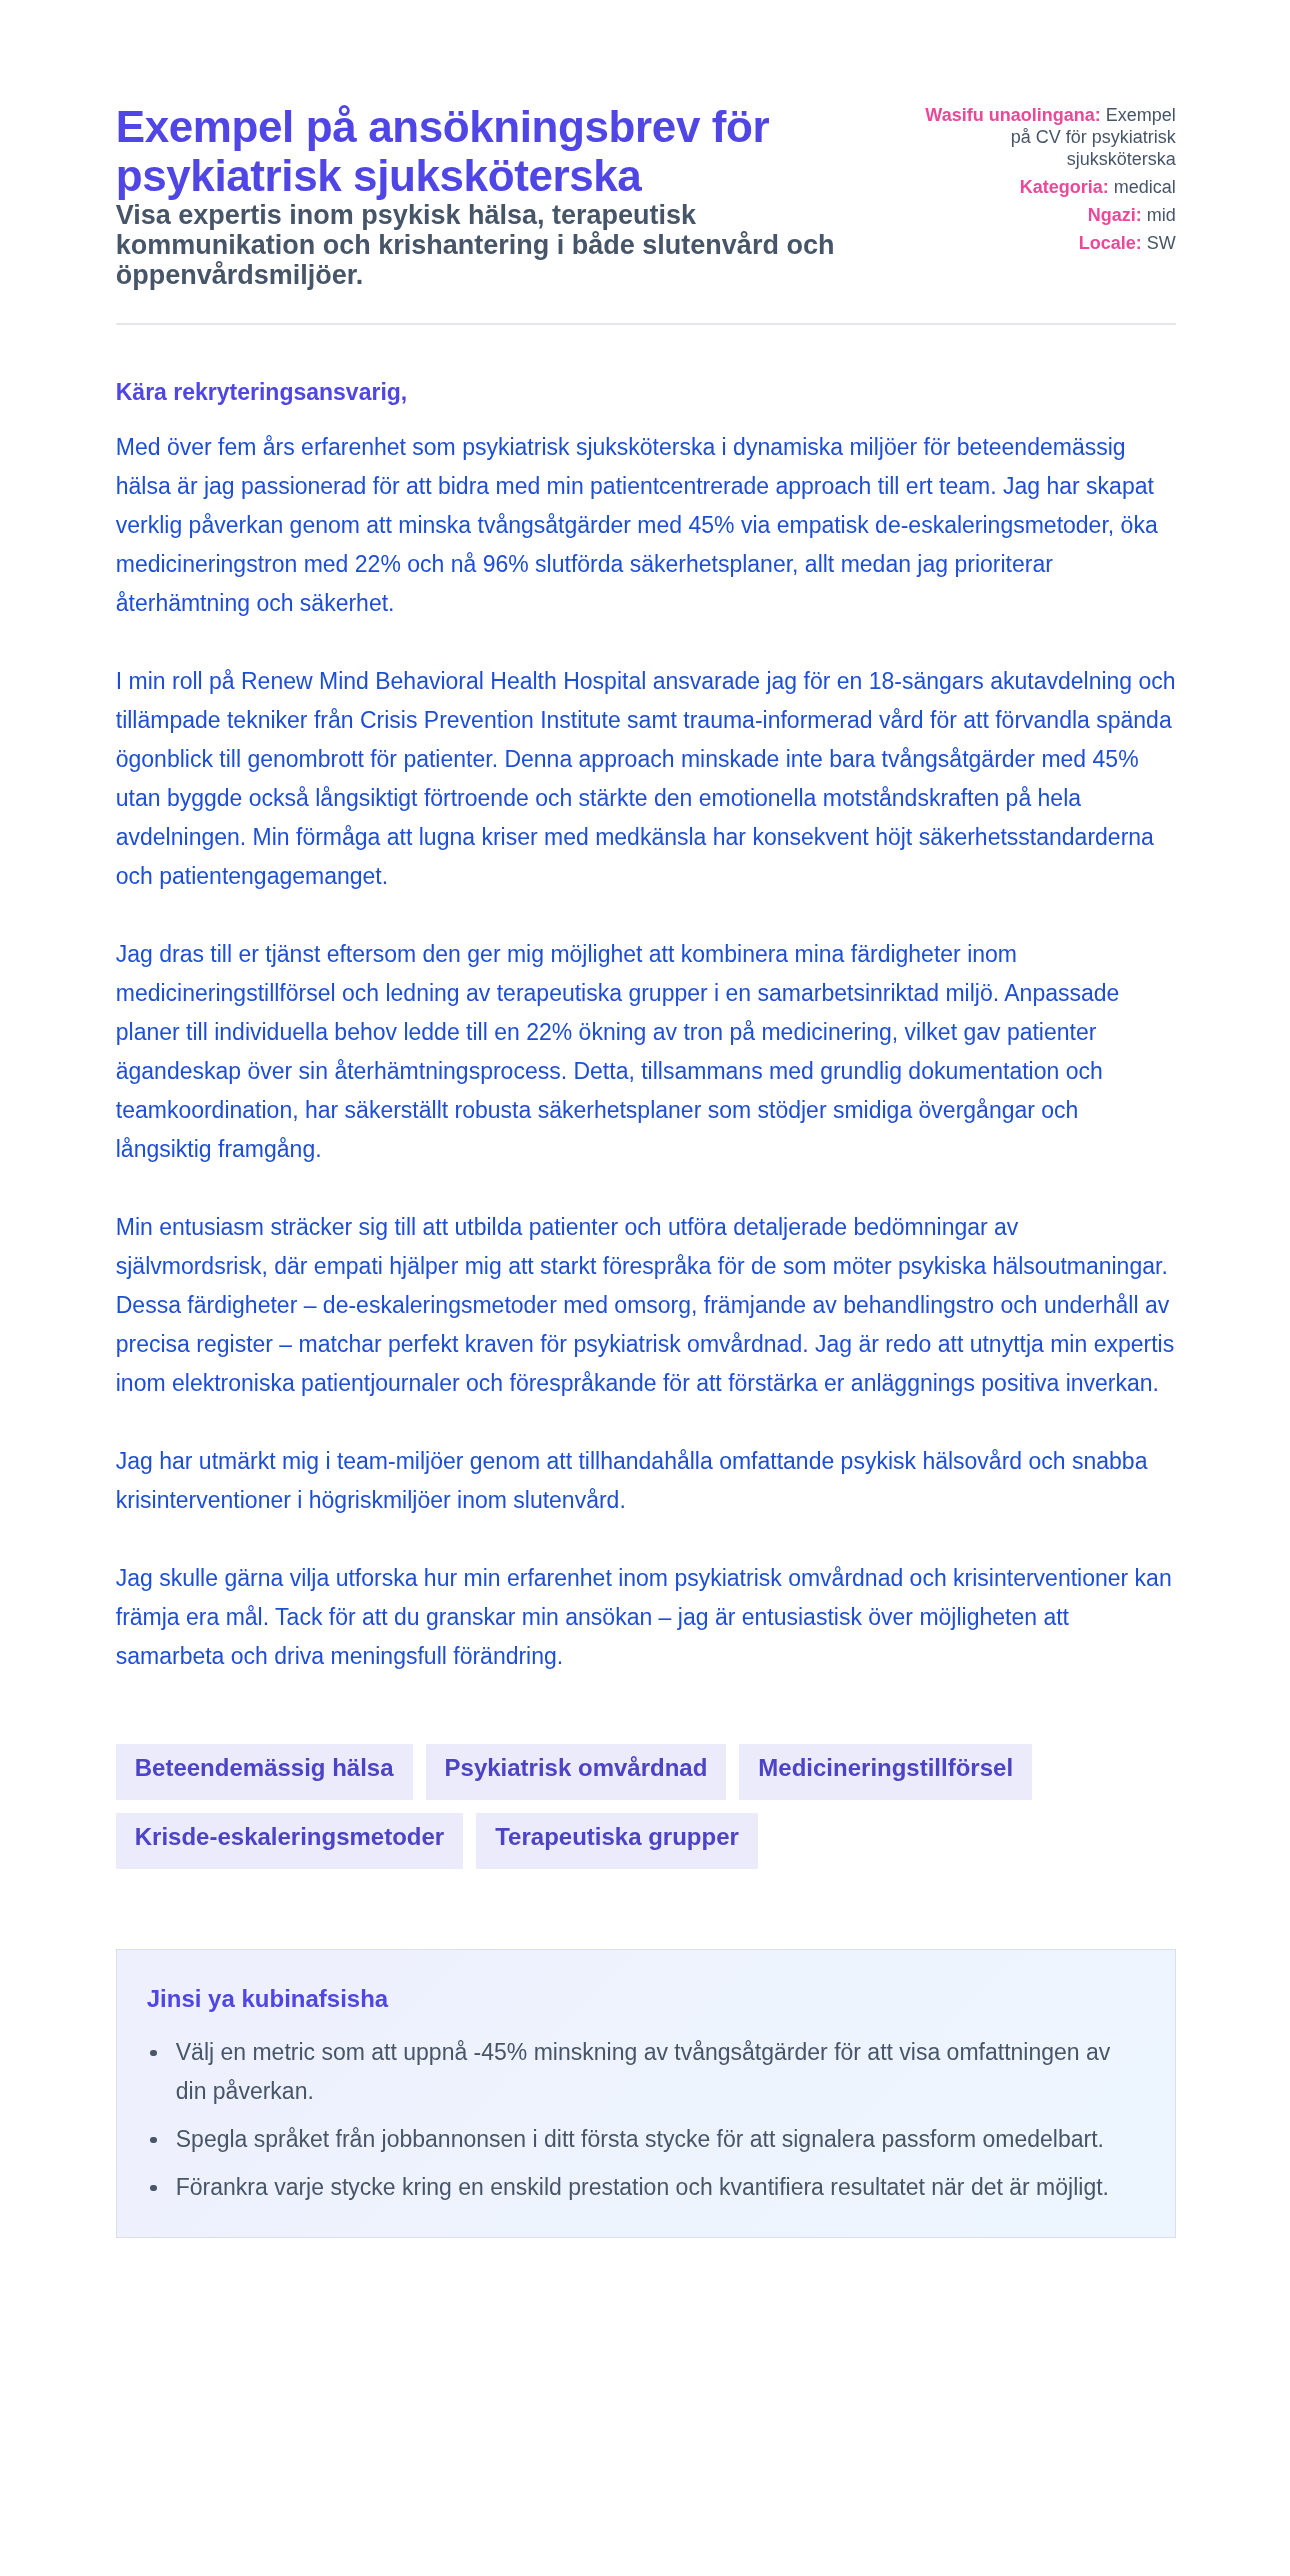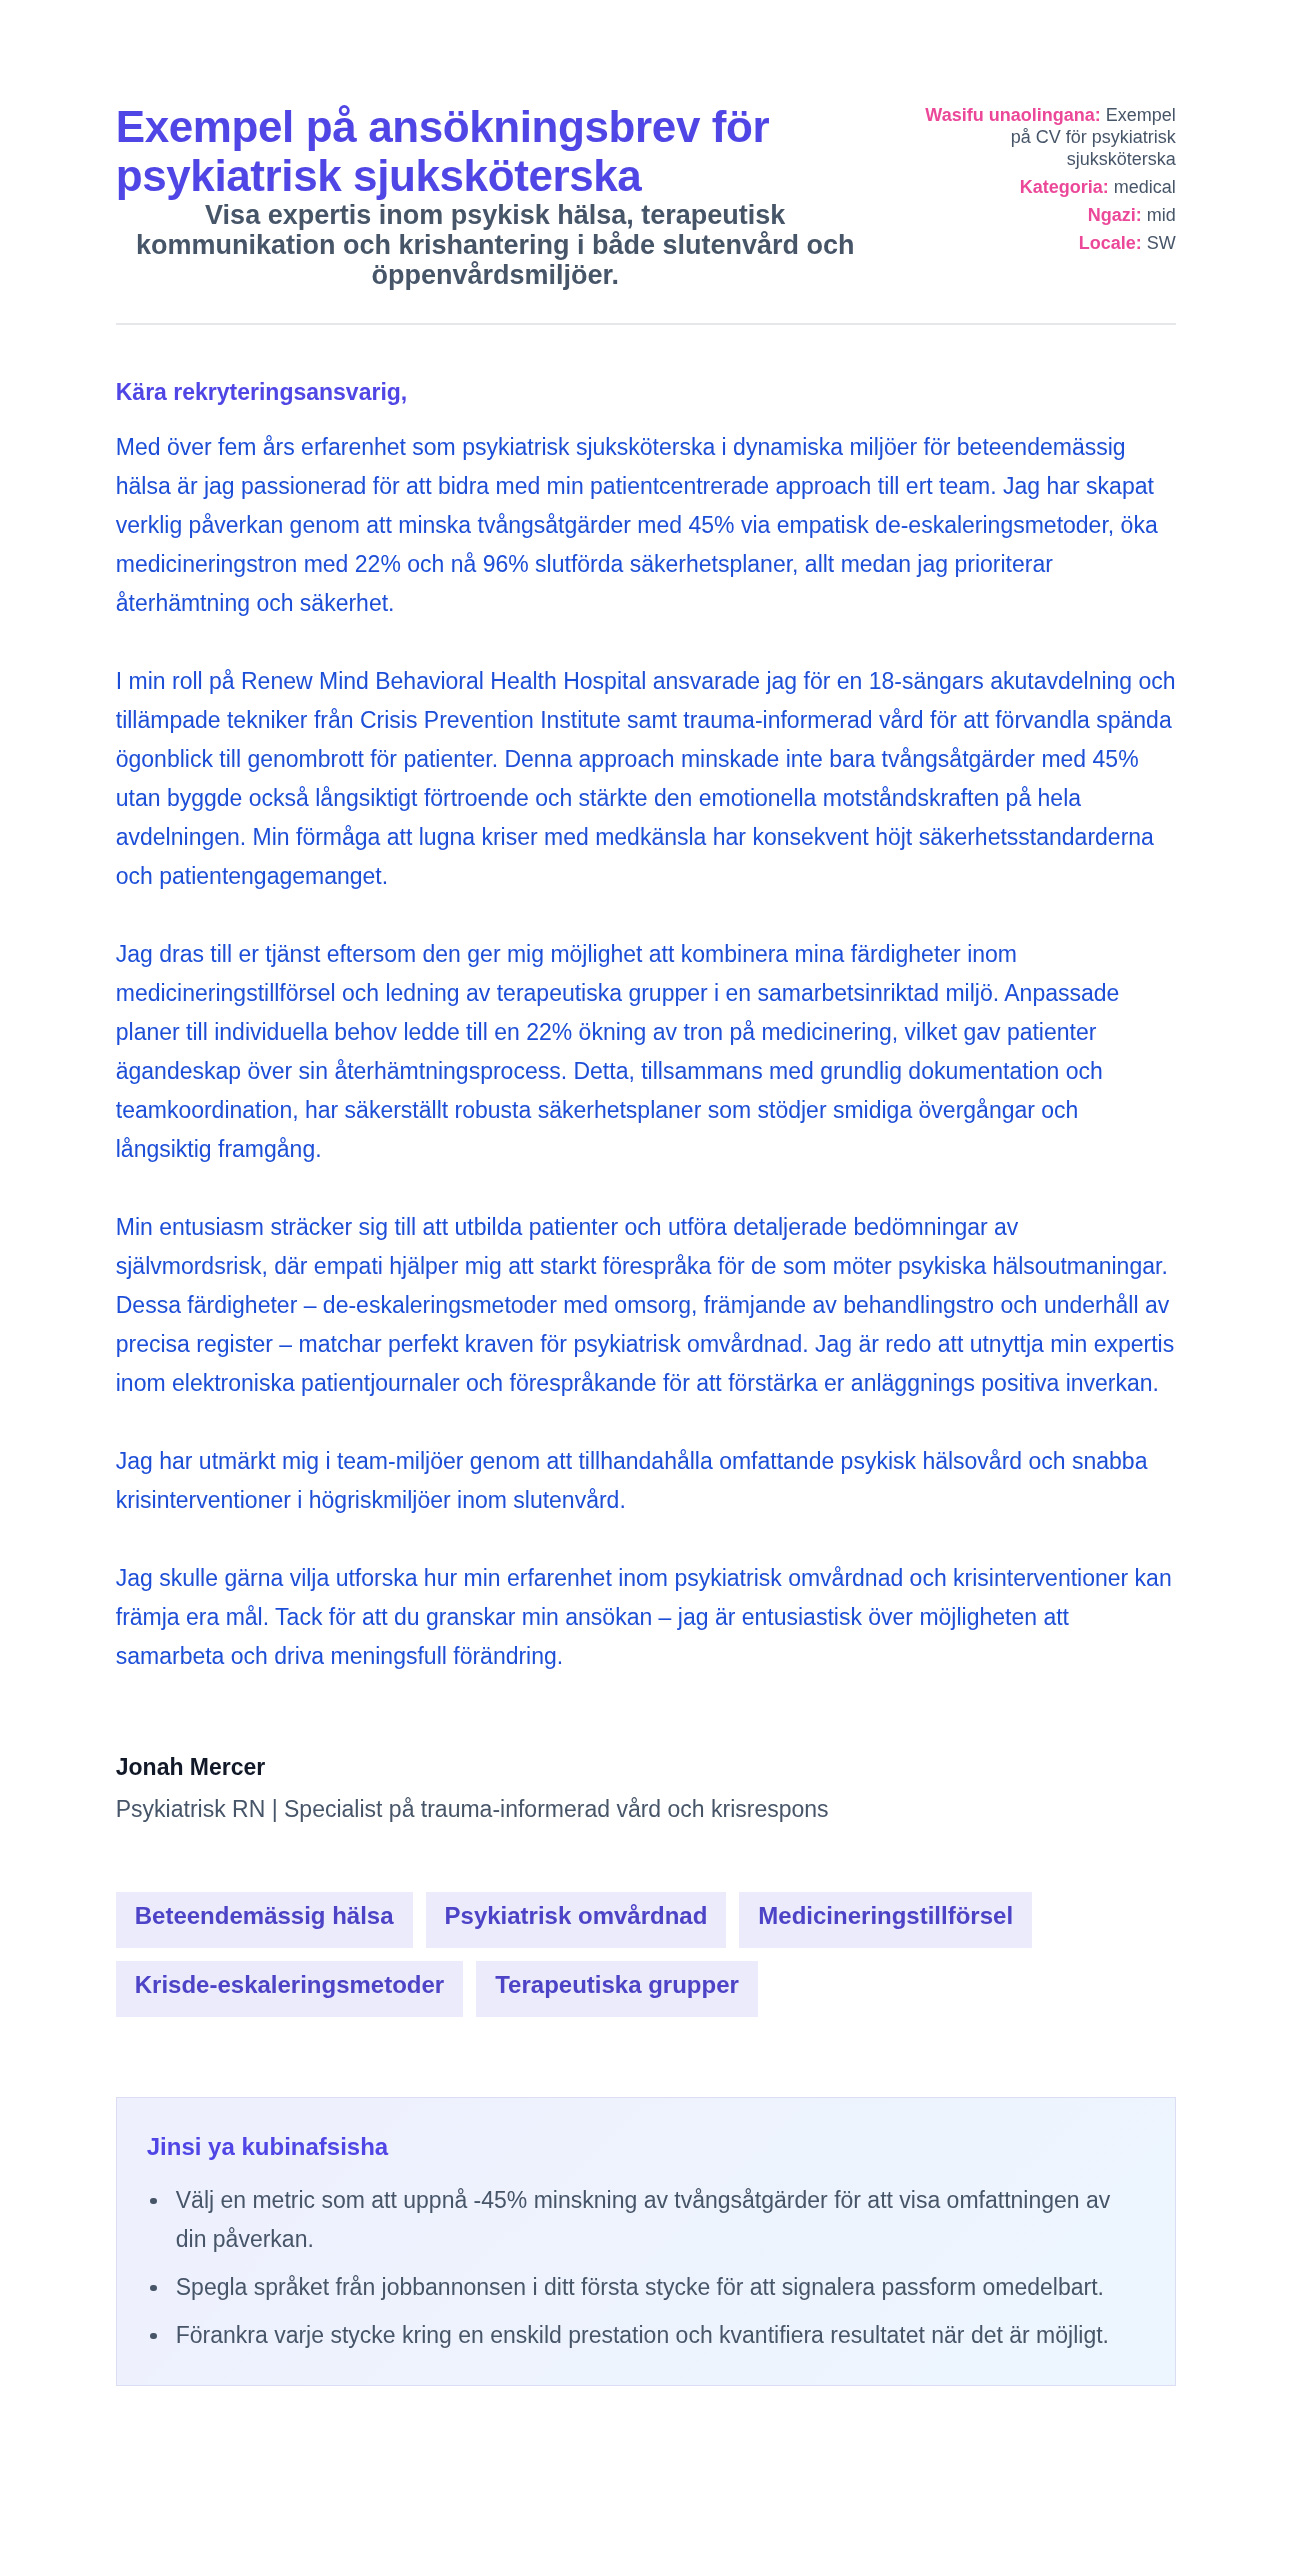--- a/index.html
+++ b/index.html
@@ -38,21 +38,20 @@
       font-weight: 700;
       color: #4f46e5;
       letter-spacing: -0.4px;
     }
     .page-subtitle {
       margin: 0;
       font-size: 27px;
       line-height: 30px;
       font-weight: 700;
       color: #475569;
-      text-align: center;
     }
     .meta {
       width: 266px;
       text-align: right;
       font-size: 18px;
       line-height: 22px;
       color: #475569;
       margin-top: 2.3px;
     }
     .meta-row {
@@ -182,24 +181,20 @@
   <section class="letter">
     <p class="greeting">Kära rekryteringsansvarig,</p>
     <p class="paragraph">Med över fem års erfarenhet som psykiatrisk sjuksköterska i dynamiska miljöer för beteendemässig hälsa är jag passionerad för att bidra med min patientcentrerade approach till ert team. Jag har skapat verklig påverkan genom att minska tvångsåtgärder med 45% via empatisk de-eskaleringsmetoder, öka medicineringstron med 22% och nå 96% slutförda säkerhetsplaner, allt medan jag prioriterar återhämtning och säkerhet.</p>
     <p class="paragraph">I min roll på Renew Mind Behavioral Health Hospital ansvarade jag för en 18-sängars akutavdelning och tillämpade tekniker från Crisis Prevention Institute samt trauma-informerad vård för att förvandla spända ögonblick till genombrott för patienter. Denna approach minskade inte bara tvångsåtgärder med 45% utan byggde också långsiktigt förtroende och stärkte den emotionella motståndskraften på hela avdelningen. Min förmåga att lugna kriser med medkänsla har konsekvent höjt säkerhetsstandarderna och patientengagemanget.</p>
     <p class="paragraph">Jag dras till er tjänst eftersom den ger mig möjlighet att kombinera mina färdigheter inom medicineringstillförsel och ledning av terapeutiska grupper i en samarbetsinriktad miljö. Anpassade planer till individuella behov ledde till en 22% ökning av tron på medicinering, vilket gav patienter ägandeskap över sin återhämtningsprocess. Detta, tillsammans med grundlig dokumentation och teamkoordination, har säkerställt robusta säkerhetsplaner som stödjer smidiga övergångar och långsiktig framgång.</p>
     <p class="paragraph">Min entusiasm sträcker sig till att utbilda patienter och utföra detaljerade bedömningar av självmordsrisk, där empati hjälper mig att starkt förespråka för de som möter psykiska hälsoutmaningar. Dessa färdigheter – de-eskaleringsmetoder med omsorg, främjande av behandlingstro och underhåll av precisa register – matchar perfekt kraven för psykiatrisk omvårdnad. Jag är redo att utnyttja min expertis inom elektroniska patientjournaler och förespråkande för att förstärka er anläggnings positiva inverkan.</p>
     <p class="paragraph">Jag har utmärkt mig i team-miljöer genom att tillhandahålla omfattande psykisk hälsovård och snabba krisinterventioner i högriskmiljöer inom slutenvård.</p>
     <p class="paragraph">Jag skulle gärna vilja utforska hur min erfarenhet inom psykiatrisk omvårdnad och krisinterventioner kan främja era mål. Tack för att du granskar min ansökan – jag är entusiastisk över möjligheten att samarbeta och driva meningsfull förändring.</p>
   </section>
 
-  <section class="signature">
-    <div class="sig-name">Jonah Mercer</div>
-    <div class="sig-title">Psykiatrisk RN | Specialist på trauma-informerad vård och krisrespons</div>
-  </section>
 
   <section class="tags">
     <span class="tag">Beteendemässig hälsa</span>
     <span class="tag">Psykiatrisk omvårdnad</span>
     <span class="tag">Medicineringstillförsel</span>
     <span class="tag">Krisde-eskaleringsmetoder</span>
     <span class="tag">Terapeutiska grupper</span>
   </section>
 
   <aside class="tips">

